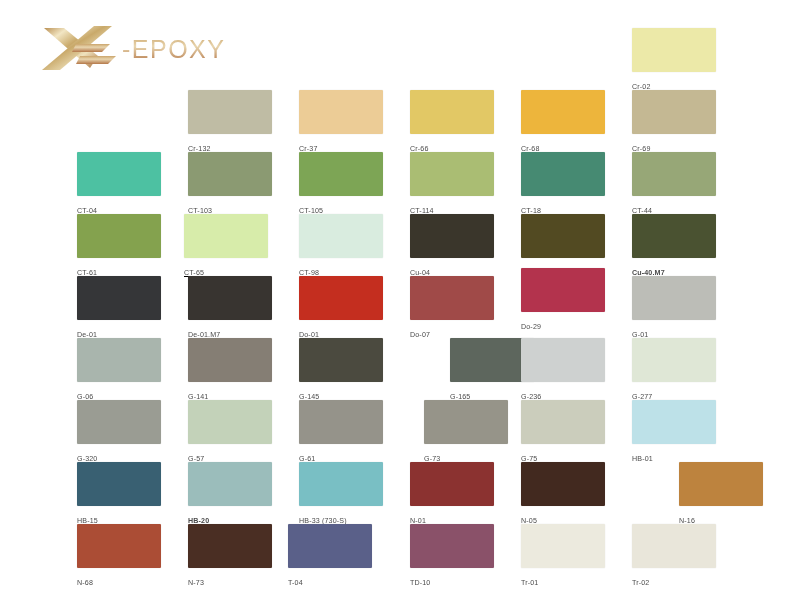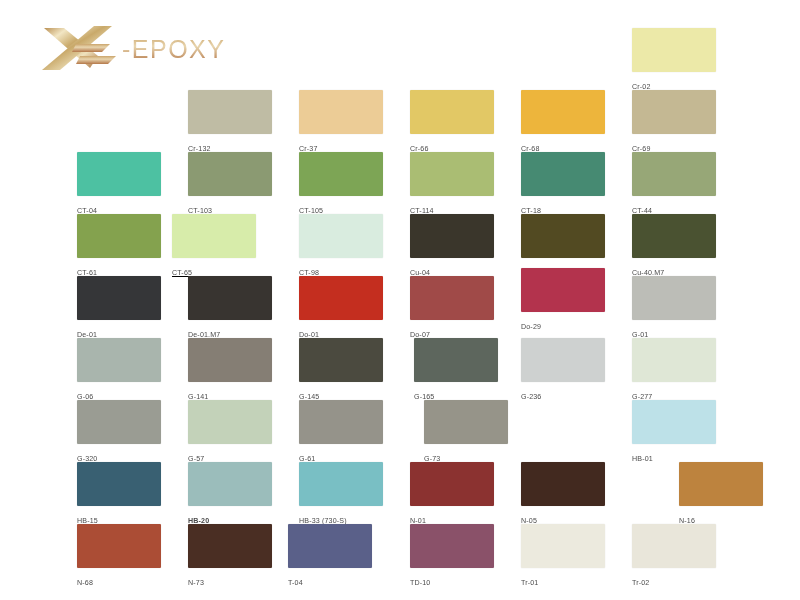--- a/index.html
+++ b/index.html
@@ -137,37 +137,37 @@
       <span class="swatch-label">CT-18</span>
     </div>
     <div class="swatch-cell" style="left: 632px; top: 152px;">
       <div class="swatch-chip" style="background: rgb(151, 167, 119);"></div>
       <span class="swatch-label">CT-44</span>
     </div>
     <div class="swatch-cell" style="left: 77px; top: 214px;">
       <div class="swatch-chip" style="background: rgb(132, 162, 78);"></div>
       <span class="swatch-label">CT-61</span>
     </div>
-    <div class="swatch-cell" style="left: 172px; top: 214px; text-decoration: underline;">
+    <div class="swatch-cell" style="left: 184px; top: 214px; text-decoration: underline;">
       <div class="swatch-chip" style="background: rgb(215, 236, 170);"></div>
       <span class="swatch-label">CT-65</span>
     </div>
     <div class="swatch-cell" style="left: 299px; top: 214px;">
       <div class="swatch-chip" style="background: rgb(217, 236, 223);"></div>
       <span class="swatch-label">CT-98</span>
     </div>
     <div class="swatch-cell" style="left: 410px; top: 214px;">
       <div class="swatch-chip" style="background: rgb(58, 54, 43);"></div>
       <span class="swatch-label">Cu-04</span>
     </div>
     <div class="swatch-cell" style="left: 521px; top: 214px;">
       <div class="swatch-chip" style="background: rgb(82, 74, 34);"></div>
       <span class="swatch-label">Cu-06</span>
     </div>
-    <div class="swatch-cell" style="left: 632px; top: 214px;">
+    <div class="swatch-cell" style="left: 632px; top: 214px; font-weight: bold;">
       <div class="swatch-chip" style="background: rgb(74, 82, 49);"></div>
       <span class="swatch-label">Cu-40.M7</span>
     </div>
     <div class="swatch-cell" style="left: 77px; top: 276px;">
       <div class="swatch-chip" style="background: rgb(53, 54, 56);"></div>
       <span class="swatch-label">De-01</span>
     </div>
     <div class="swatch-cell" style="left: 188px; top: 276px;">
       <div class="swatch-chip" style="background: rgb(56, 52, 48);"></div>
       <span class="swatch-label">De-01.M7</span>
@@ -193,21 +193,21 @@
       <span class="swatch-label">G-06</span>
     </div>
     <div class="swatch-cell" style="left: 188px; top: 338px;">
       <div class="swatch-chip" style="background: rgb(133, 126, 116);"></div>
       <span class="swatch-label">G-141</span>
     </div>
     <div class="swatch-cell" style="left: 299px; top: 338px;">
       <div class="swatch-chip" style="background: rgb(75, 74, 63);"></div>
       <span class="swatch-label">G-145</span>
     </div>
-    <div class="swatch-cell" style="left: 390px; top: 338px; padding-left: 24px;">
+    <div class="swatch-cell" style="left: 426px; top: 338px; padding-left: 24px;">
       <div class="swatch-chip" style="background: rgb(93, 102, 93);"></div>
       <span class="swatch-label">G-165</span>
     </div>
     <div class="swatch-cell" style="left: 521px; top: 338px;">
       <div class="swatch-chip" style="background: rgb(206, 209, 208);"></div>
       <span class="swatch-label">G-236</span>
     </div>
     <div class="swatch-cell" style="left: 632px; top: 338px;">
       <div class="swatch-chip" style="background: rgb(223, 231, 214);"></div>
       <span class="swatch-label">G-277</span>
@@ -221,20 +221,24 @@
       <span class="swatch-label">G-57</span>
     </div>
     <div class="swatch-cell" style="left: 299px; top: 400px;">
       <div class="swatch-chip" style="background: rgb(149, 147, 138);"></div>
       <span class="swatch-label">G-61</span>
     </div>
     <div class="swatch-cell" style="left: 424px; top: 400px;">
       <div class="swatch-chip" style="background: rgb(150, 148, 137);"></div>
       <span class="swatch-label">G-73</span>
     </div>
+    <div class="swatch-cell" style="left: 521px; top: 400px;">
+      <div class="swatch-chip" style="background: rgb(203, 205, 188);"></div>
+      <span class="swatch-label">G-75</span>
+    </div>
     <div class="swatch-cell" style="left: 632px; top: 400px;">
       <div class="swatch-chip" style="background: rgb(189, 225, 232);"></div>
       <span class="swatch-label">HB-01</span>
     </div>
     <div class="swatch-cell" style="left: 77px; top: 462px;">
       <div class="swatch-chip" style="background: rgb(57, 96, 114);"></div>
       <span class="swatch-label">HB-15</span>
     </div>
     <div class="swatch-cell" style="left: 188px; top: 462px; font-weight: bold;">
       <div class="swatch-chip" style="background: rgb(155, 189, 187);"></div>

